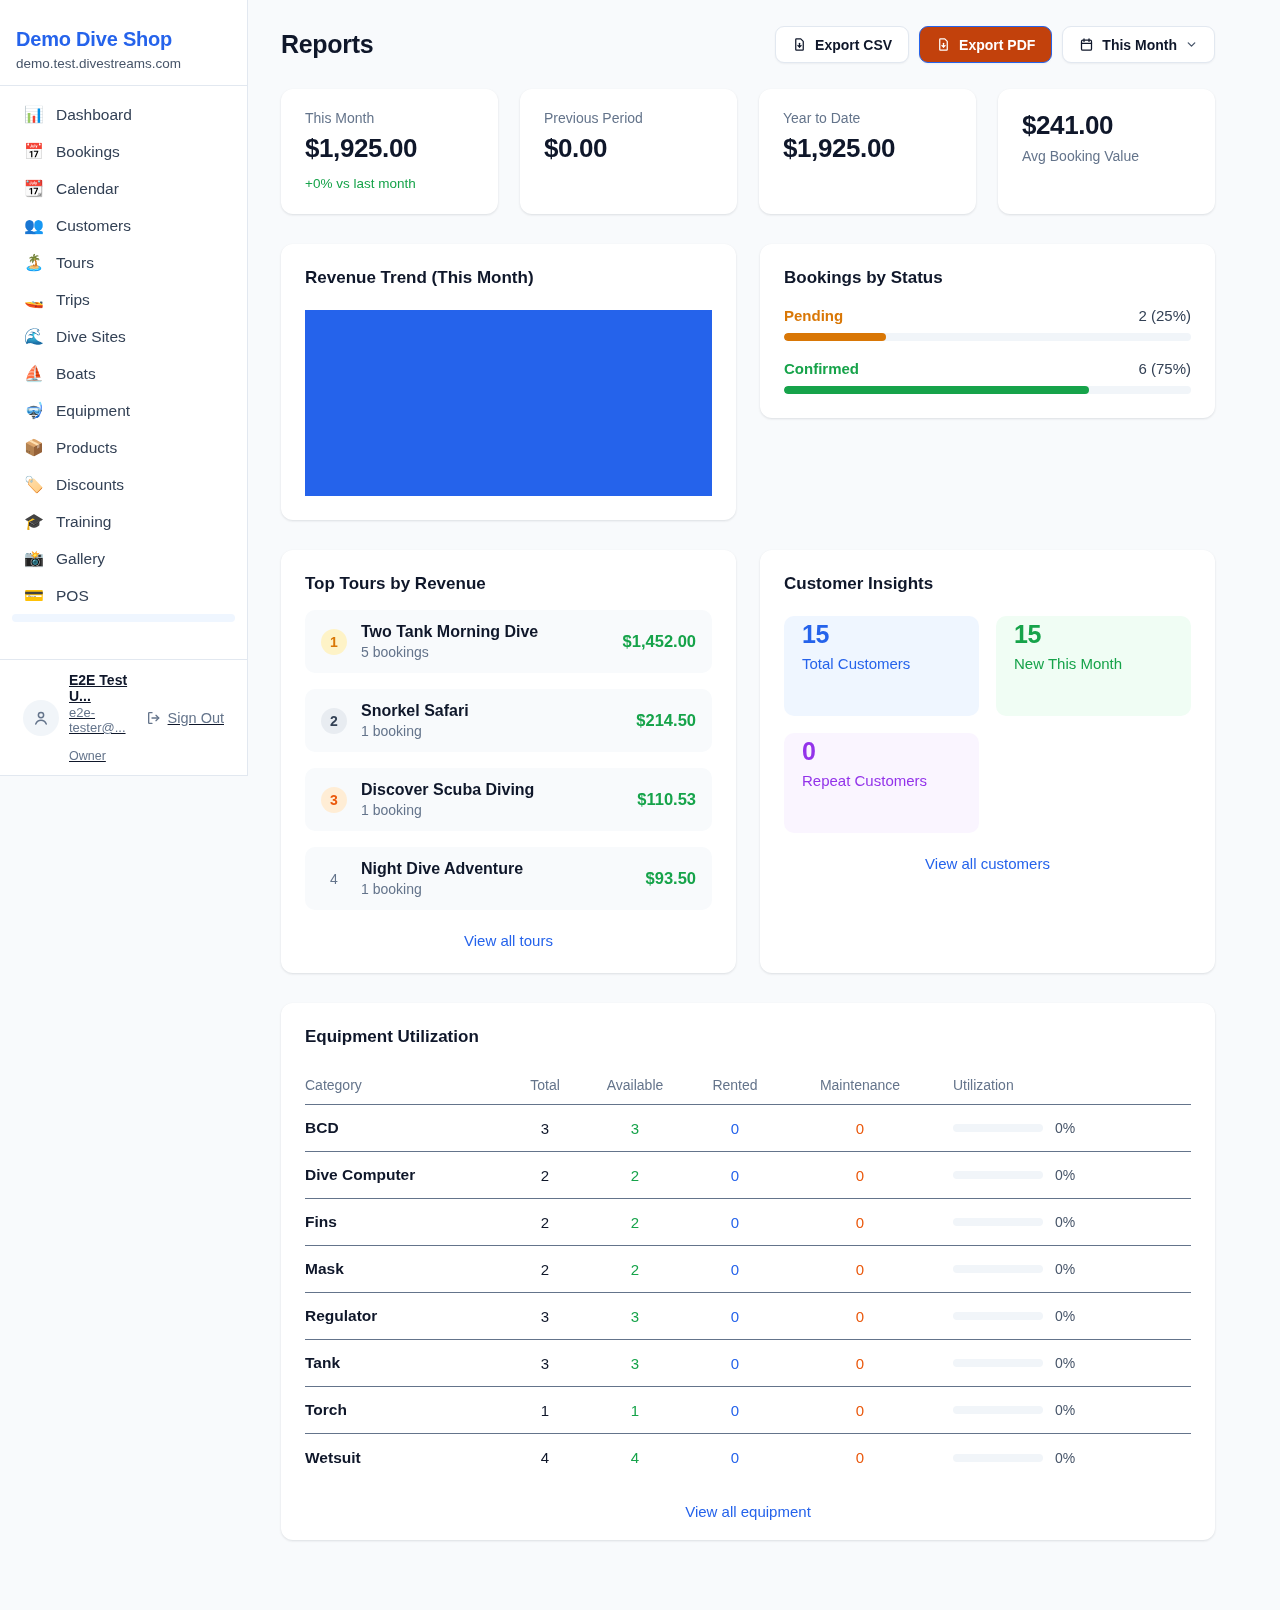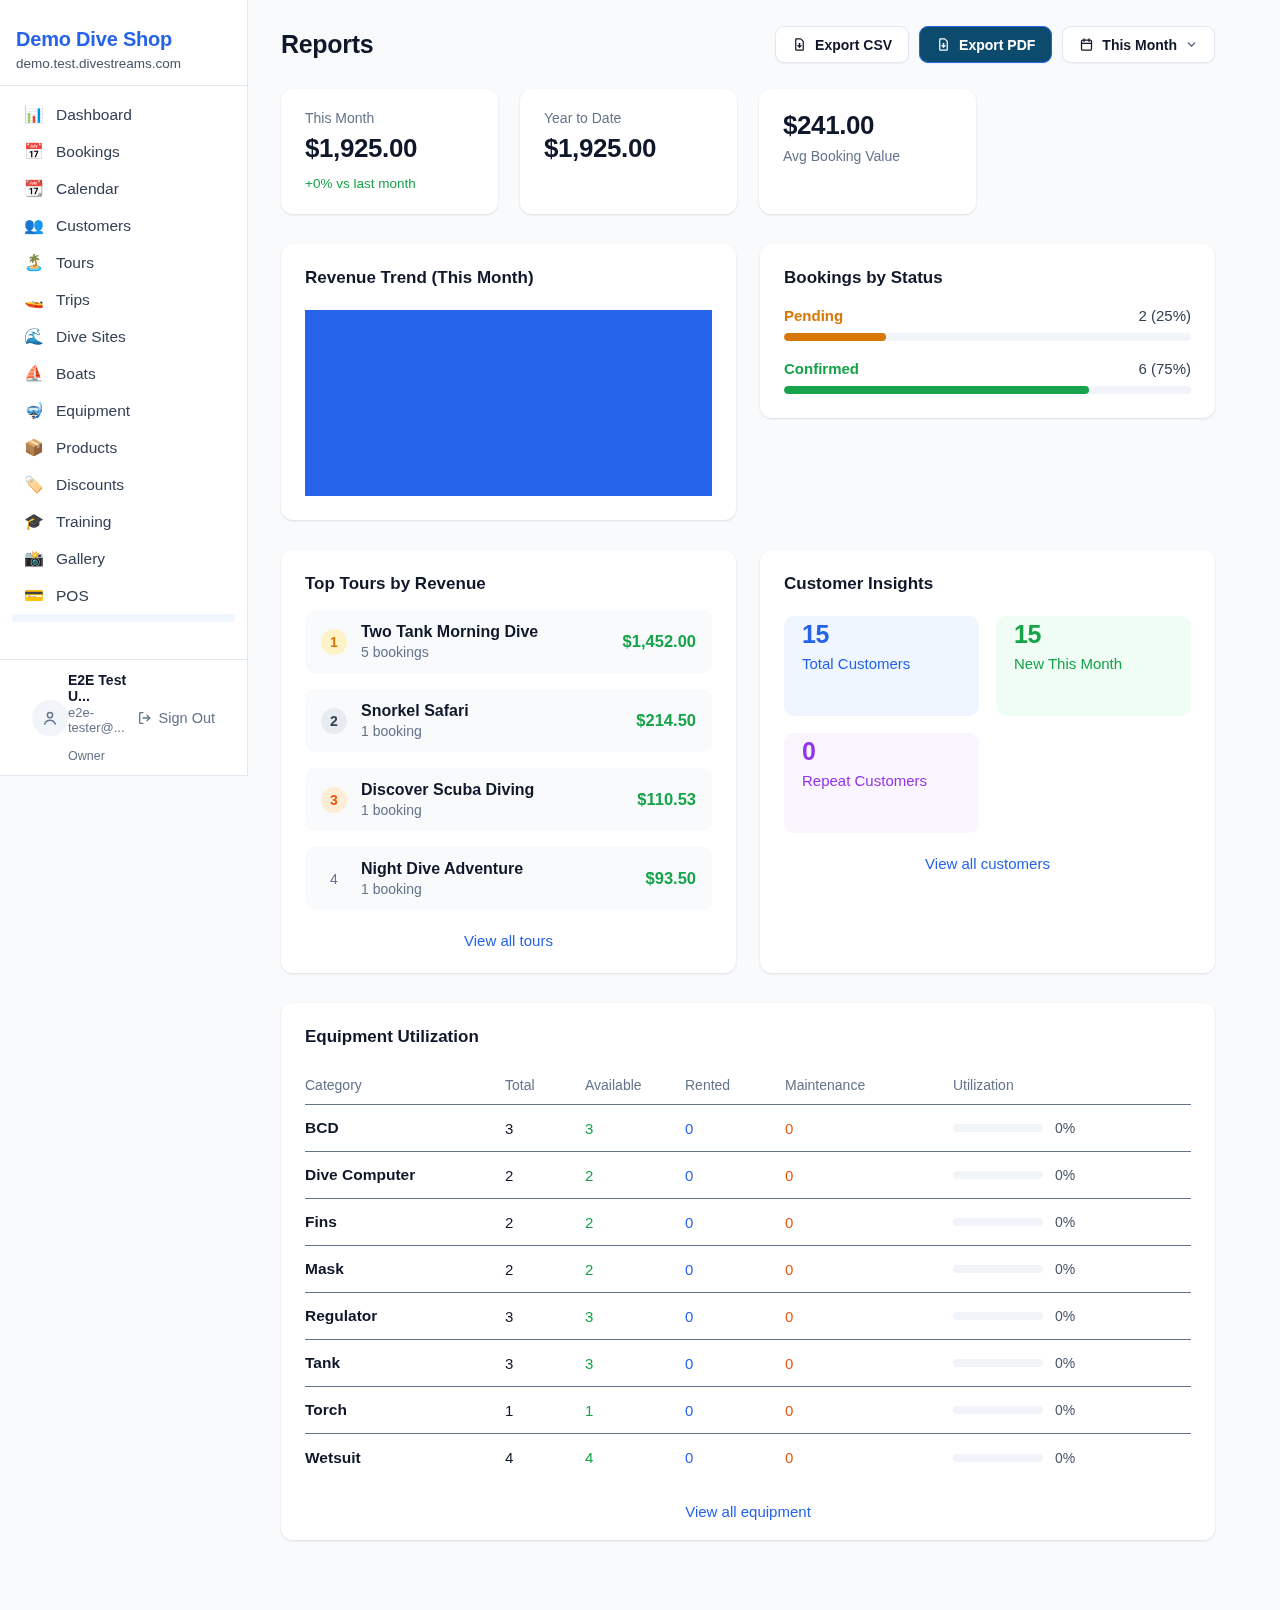--- a/index.html
+++ b/index.html
@@ -27,22 +27,22 @@
   .nav { flex:1; padding:10px 12px 0 12px; overflow:hidden; }
   .nav-item {
     display:flex; align-items:center; gap:12px;
     padding:9px 12px; border-radius:8px;
     color:#334155; font-size:15.5px; cursor:pointer;
   }
   .nav-item .emoji { font-size:16px; width:20px; text-align:center; }
   .nav-item.active-partial { background:#eff6ff; height:8px; padding:0; }
   .user-footer {
     border-top:1px solid #e2e8f0;
-    padding:12px 32px;
-    display:flex; align-items:center; 
+    padding:12px 23px;
+    display:flex; align-items:center; gap:10px;text-decoration:underline;
   }
   .avatar {
     width:36px; height:36px; border-radius:50%;
     background:#f1f5f9; display:flex; align-items:center; justify-content:center;
     flex:none; color:#64748b;
   }
   .user-meta { flex:1; min-width:0; }
   .user-name { font-size:14px; font-weight:bold; color:#0f172a; }
   .user-email { font-size:13px; color:#64748b; margin-top:1px; }
   .user-role { font-size:12.5px; color:#64748b; margin-top:14px; }
@@ -53,21 +53,21 @@
   .page-header { display:flex; align-items:center; justify-content:space-between; margin-bottom:26px; }
   .page-title { font-size:25px; font-weight:bold; letter-spacing:-.3px; }
   .header-actions { display:flex; gap:10px; }
   .btn {
     display:flex; align-items:center; gap:8px;
     font-size:14px; font-weight:bold;
     padding:0 16px; height:37px; border-radius:9px;
     background:#fff; border:1px solid #e2e8f0; color:#0f172a;
     cursor:pointer; box-shadow:0 1px 2px rgba(15,23,42,.05);
   }
-  .btn.primary { background:#0c4a6e; border-color:#2563eb; color:#fff; }
+  .btn.primary { background:#c2410c; border-color:#2563eb; color:#fff; }
   .btn svg { flex:none; }
 
   .card {
     background:#fff; border-radius:12px;
     box-shadow:0 1px 2px rgba(15,23,42,.05), 0 1px 3px rgba(15,23,42,.07);
     padding:24px;
   }
   .card-title { font-size:17px; font-weight:bold; color:#0f172a; }
 
   
@@ -129,21 +129,21 @@
   .equip-table { margin-top:18px; }
   .trow {
     display:grid;
     grid-template-columns:200px 80px 100px 100px 150px 1fr;
     align-items:center;
     min-height:47px;
   }
   .trow.thead { min-height:40px; color:#64748b; font-size:14px; border-bottom:1px solid #64748b; }
   .trow.tdata { border-bottom:1px solid #64748b; font-size:15px; }
   .trow.tdata:last-child { border-bottom:none; }
-  .tc { text-align:left; }
+  .tc { text-align:center; }
   .cat { font-weight:bold; color:#0f172a; font-size:15.5px; }
   .num-total { color:#0f172a; }
   .num-avail { color:#16a34a; }
   .num-rent  { color:#2563eb; }
   .num-maint { color:#ea580c; }
   .util-cell { display:flex; align-items:center; gap:12px; padding-left:18px; }
   .util-track { width:90px; height:8px; border-radius:4px; background:#f1f5f9; overflow:hidden; }
   .util-fill { height:100%; background:#16a34a; border-radius:4px; }
   .util-pct { font-size:14px; color:#475569; }
 </style>
@@ -273,20 +273,24 @@
     </div>
   </div>
 
   <div class="stats-grid">
     <div class="card stat-card">
       <div class="stat-label">This Month</div>
       <div class="stat-value">$1,925.00</div>
       <div class="stat-delta">+0% vs last month</div>
     </div>
     <div class="card stat-card">
+      <div class="stat-label">Previous Period</div>
+      <div class="stat-value">$0.00</div>
+    </div>
+    <div class="card stat-card">
       <div class="stat-label">Year to Date</div>
       <div class="stat-value">$1,925.00</div>
     </div>
     <div class="card stat-card value-first">
       <div class="stat-value">$241.00</div>
       <div class="stat-label">Avg Booking Value</div>
     </div>
   </div>
 
   <div class="charts-grid">

